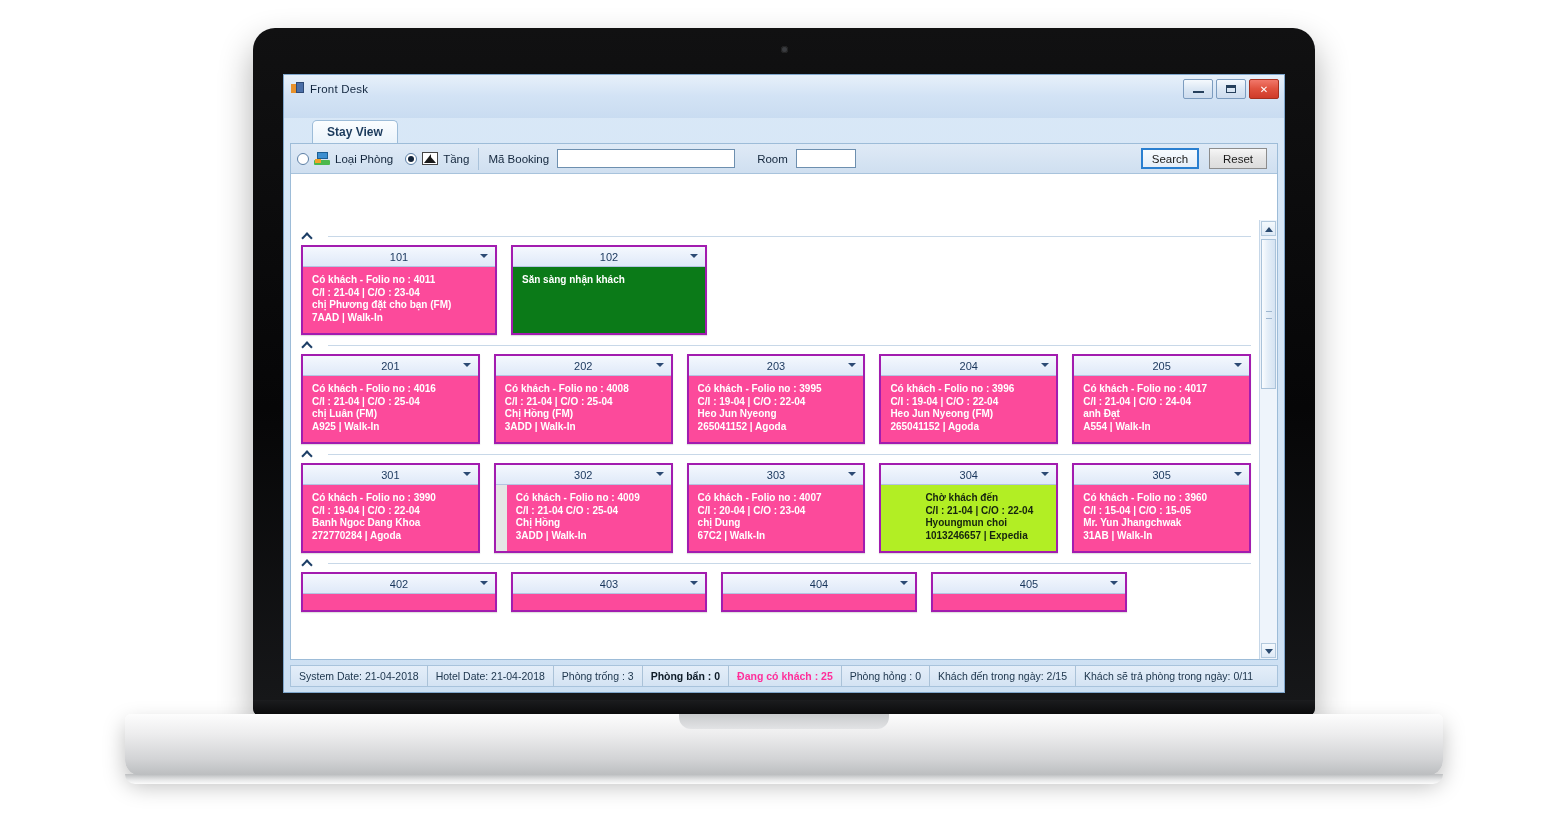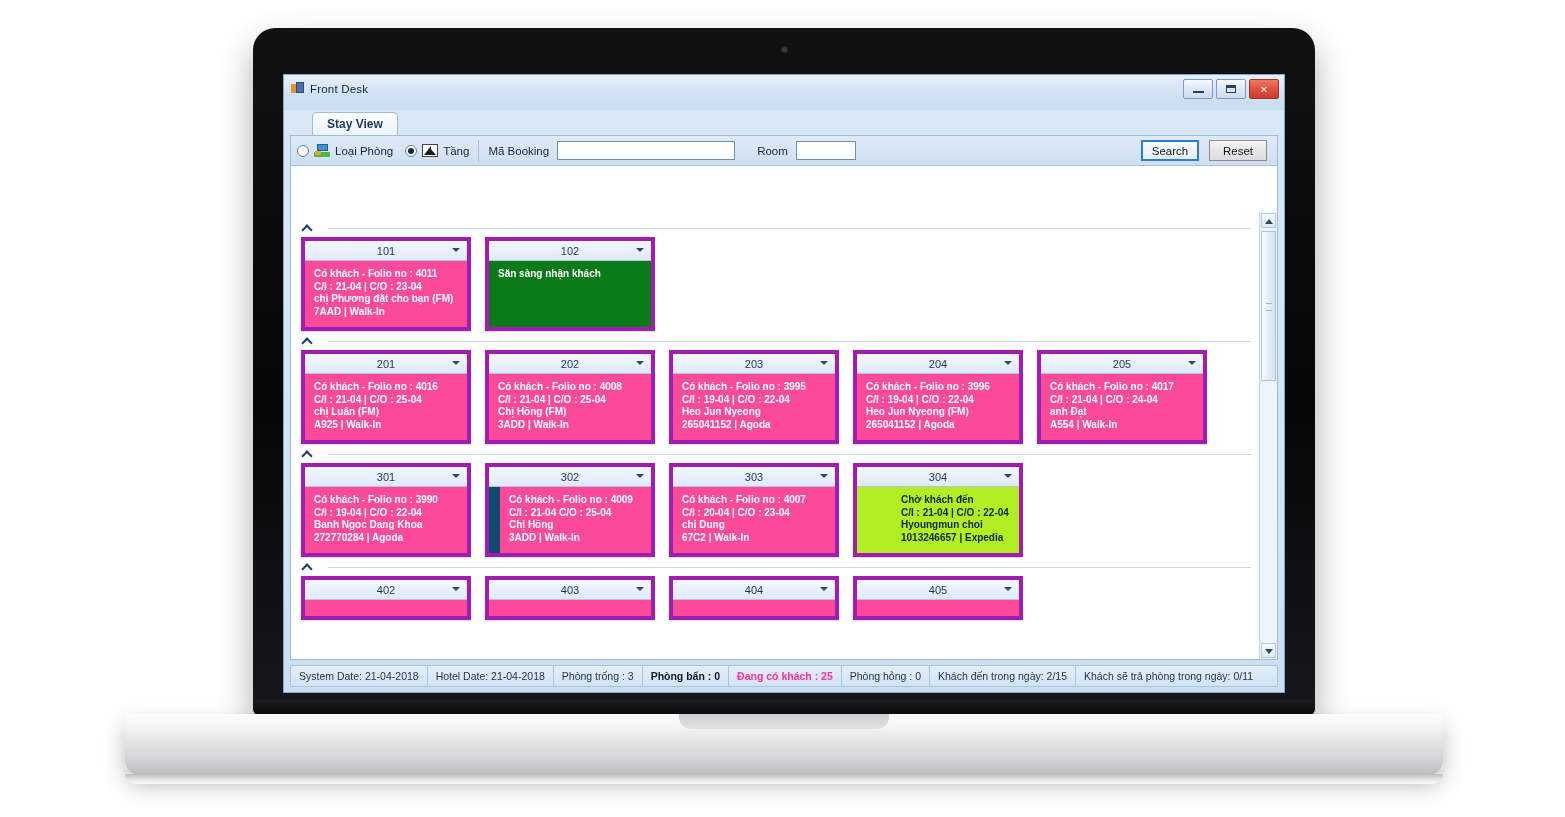--- a/index.html
+++ b/index.html
@@ -49,21 +49,21 @@
   
   .win{
     position:absolute;left:0;top:0;width:1002px;height:619px;
     background:linear-gradient(180deg,#d9e8f7 0%,#cde0f3 100%);
     border:1px solid #7fa6cc;box-sizing:border-box;
     display:flex;flex-direction:column;
   }
   .titlebar{
     height:27px;flex:0 0 27px;display:flex;align-items:center;
     background:linear-gradient(180deg,#e7f0fa 0%,#d3e3f5 48%,#c9dcf1 100%);
-    padding:0 2px 8px 7px;position:relative;
+    padding:0 2px 16px 7px;position:relative;
   }
   .app-icon{width:13px;height:13px;position:relative;flex:0 0 13px;margin-right:6px;}
   .app-icon i{position:absolute;display:block;}
   .app-icon .a{left:0;top:2px;width:5px;height:9px;background:#e8922c;}
   .app-icon .b{left:5px;top:0;width:8px;height:11px;background:#4b6fa8;border:1px solid #2e4a76;box-sizing:border-box;}
   .title-text{font-size:11.5px;color:#12263f;letter-spacing:.2px;}
   .winbtns{position:absolute;right:5px;top:4px;display:flex;gap:3px;}
   .wb{
     width:28px;height:18px;border:1px solid #7c9cbf;border-radius:2px;
     background:linear-gradient(180deg,#f5f9fd 0%,#dbe7f4 50%,#cddcee 100%);
@@ -141,22 +141,22 @@
   .chev::after{
     content:"";position:absolute;left:0;top:2px;width:6px;height:6px;
     border-left:2px solid #1c3e66;border-top:2px solid #1c3e66;
     transform:rotate(45deg);
   }
   .floor-name{font-size:12px;font-weight:bold;color:#123a63;white-space:nowrap;}
   .floor-rule{flex:1 1 auto;height:1px;background:#c8d8e8;}
 
   .rooms{display:flex;gap:14px;margin-bottom:2px;}
   .room{
-    width:170px;border:4px solid #a21caf;box-sizing:border-box;
-    background:#0c4a6e;box-shadow:0 1px 1px rgba(0,0,0,.12);
+    width:196px;border:2px solid #a21caf;box-sizing:border-box;
+    background:#e5e5e5;box-shadow:0 1px 1px rgba(0,0,0,.12);
   }
   .room-hdr{
     height:19px;display:flex;align-items:center;justify-content:center;
     background:linear-gradient(180deg,#f4f8fe 0%,#dfe9f8 100%);
     border-bottom:1px solid #b4c3e2;position:relative;
     font-size:11px;color:#19365c;
   }
   .room-caret{
     position:absolute;right:7px;top:7px;width:0;height:0;
     border-left:4px solid transparent;border-right:4px solid transparent;
@@ -426,20 +426,32 @@
                     <span>304</span>
                     <span class="room-caret"></span>
                   </div>
                   <div class="room-body lime" style="background: rgb(178, 238, 36); padding-left: 44px;">
                     <div>Chờ khách đến</div>
                     <div>C/I : 21-04 | C/O : 22-04</div>
                     <div>Hyoungmun choi</div>
                     <div>1013246657 | Expedia</div>
                   </div>
                 </div>
+                <div class="room">
+                  <div class="room-hdr">
+                    <span>305</span>
+                    <span class="room-caret"></span>
+                  </div>
+                  <div class="room-body" style="background: rgb(252, 74, 155);">
+                    <div>Có khách - Folio no : 3960</div>
+                    <div>C/I : 15-04 | C/O : 15-05</div>
+                    <div>Mr. Yun Jhangchwak</div>
+                    <div>31AB | Walk-In</div>
+                  </div>
+                </div>
               </div>
               <div class="floor-hdr">
                 <span class="chev"></span>
                 <span class="floor-name"></span>
                 <span class="floor-rule"></span>
               </div>
               <div class="rooms">
                 <div class="room short">
                   <div class="room-hdr">
                     <span>402</span>

